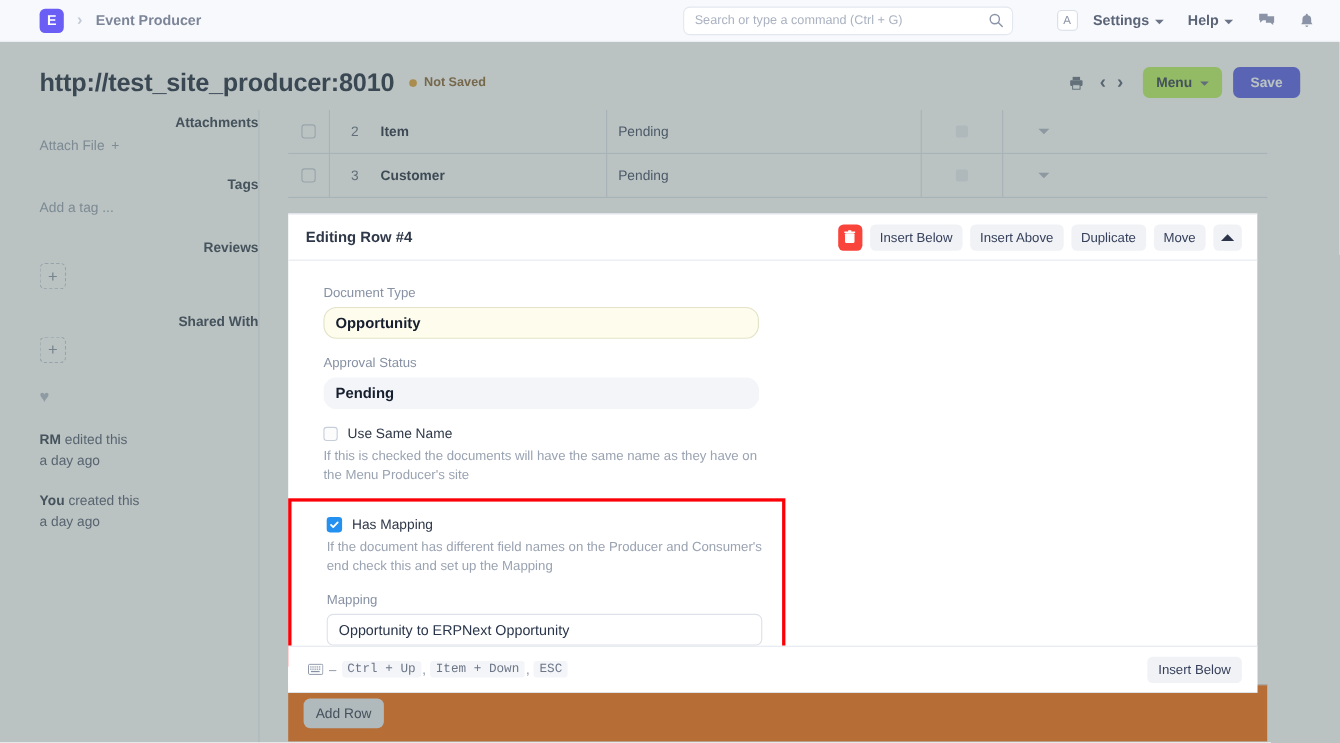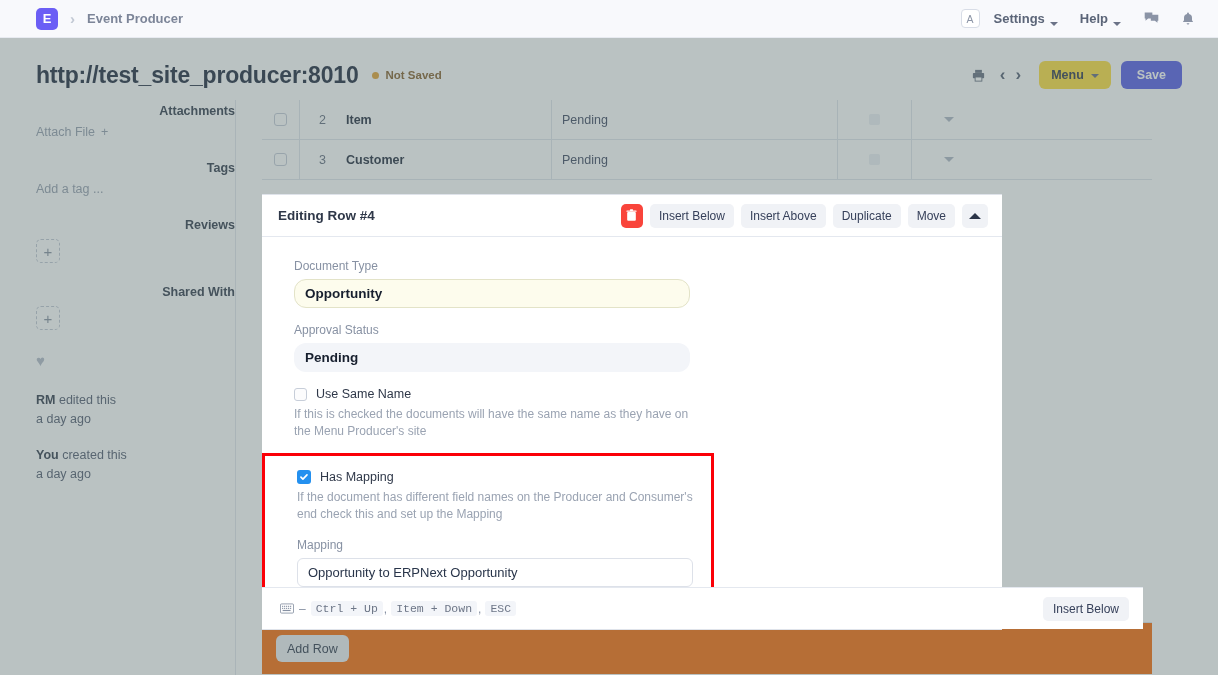--- a/index.html
+++ b/index.html
@@ -43,21 +43,21 @@
     position:absolute; right: 8px; top: 5px; width: 15px; height: 15px;
     color:#8b94a6;
   }
   .avatar-letter {
     width: 19px; height: 19px; border: 1px solid #d8dde7; border-radius: 4px;
     display:flex; align-items:center; justify-content:center;
     font-size: 10.5px; color: #8b94a6; background:#fff; margin-right: 14px;
   }
   .nav-menu-item {
     font-size: 13px; font-weight: 700; color: #5b6578;
-    margin-right: 22px; display:flex; align-items:flex-end; gap:5px;
+    margin-right: 22px; display:flex; align-items:center; gap:5px;
   }
   .caret-down {
     width: 0; height: 0; border-left: 4px solid transparent;
     border-right: 4px solid transparent; border-top: 4px solid #6b7387;
     margin-top: 2px;
   }
   .nav-icon { color:#8b94a6; margin-right: 20px; display:flex; align-items:center; }
   .nav-icon:last-child { margin-right: 0; }
 
   
@@ -73,21 +73,21 @@
     margin-left: 14px; font-size: 11.5px; font-weight: 700; color:#8d6a3a;
     display: flex; align-items: center; gap: 6px;
   }
   .dot-orange { width: 7px; height: 7px; border-radius: 50%; background: #e5a73e; }
   .page-head-right {
     margin-left:auto; margin-right: 36px; display:flex; align-items:center; gap:0;
   }
   .ph-icon { color:#6e7787; margin-right: 14px; display:flex; align-items:center; }
   .ph-arrow { color:#5b6578; font-size: 17px; font-weight: 700; margin-right: 10px; }
   .btn-menu {
-    background:#fde047; border:none; border-radius:6px; height: 28px;
+    background:#bef264; border:none; border-radius:6px; height: 28px;
     padding: 0 12px; font-size: 12.5px; font-weight:600; color:#3b4456;
     display:flex; align-items:center; gap:7px; margin-left: 8px;
     font-family:"Liberation Sans", sans-serif;
   }
   .btn-save {
     background:#5e64e8; border:none; border-radius:6px; height: 28px;
     padding: 0 16px; font-size: 12.5px; font-weight:600; color:#fff;
     margin-left: 10px; font-family:"Liberation Sans", sans-serif;
   }
 
@@ -145,21 +145,21 @@
   }
 
   
   .dim-overlay {
     position:absolute; top: 38px; left: 0; width: 1218px; height: 637px;
     background: rgba(82,103,103,0.40); z-index: 30;
   }
 
   
   .edit-panel {
-    position:absolute; left: 262px; top: 194px; width: 740px; height: 436px;
+    position:absolute; left: 262px; top: 194px; width: 881px; height: 436px;
     background:#ffffff; z-index: 40;
     border: 1px solid #dfe3ea; border-left:none; border-right:none;
   }
   .edit-header {
     height: 42px; display:flex; align-items:center; padding: 0 14px 0 16px;
     border-bottom: 1px solid #e4e8ef;
   }
   .edit-title { font-size: 13.5px; font-weight:700; color:#2f3849; }
   .eh-right { margin-left:auto; display:flex; align-items:center; gap: 7px; }
   .btn-del {
@@ -234,20 +234,29 @@
 
 <div id="app">
 
   <div class="navbar">
     <div class="nav-left">
       <div class="logo-box">E</div>
       <span class="nav-chevron">›</span>
       <span class="nav-breadcrumb">Event Producer</span>
     </div>
     <div class="nav-right">
+      <div class="search-wrap">
+        <input class="search-input" value="" placeholder="Search or type a command (Ctrl + G)" style="">
+        <span class="search-icon">
+          <svg width="15" height="15" viewBox="0 0 20 20" fill="none" stroke="currentColor" stroke-width="1.7">
+            <circle cx="8.5" cy="8.5" r="5.6"></circle>
+              <line x1="12.7" y1="12.7" x2="17.5" y2="17.5" stroke-linecap="round"></line>
+          </svg>
+        </span>
+      </div>
       <div class="avatar-letter">A</div>
       <div class="nav-menu-item">
         <span>Settings</span>
         <span class="caret-down"></span>
       </div>
       <div class="nav-menu-item">
         <span>Help</span>
         <span class="caret-down"></span>
       </div>
       <span class="nav-icon">

